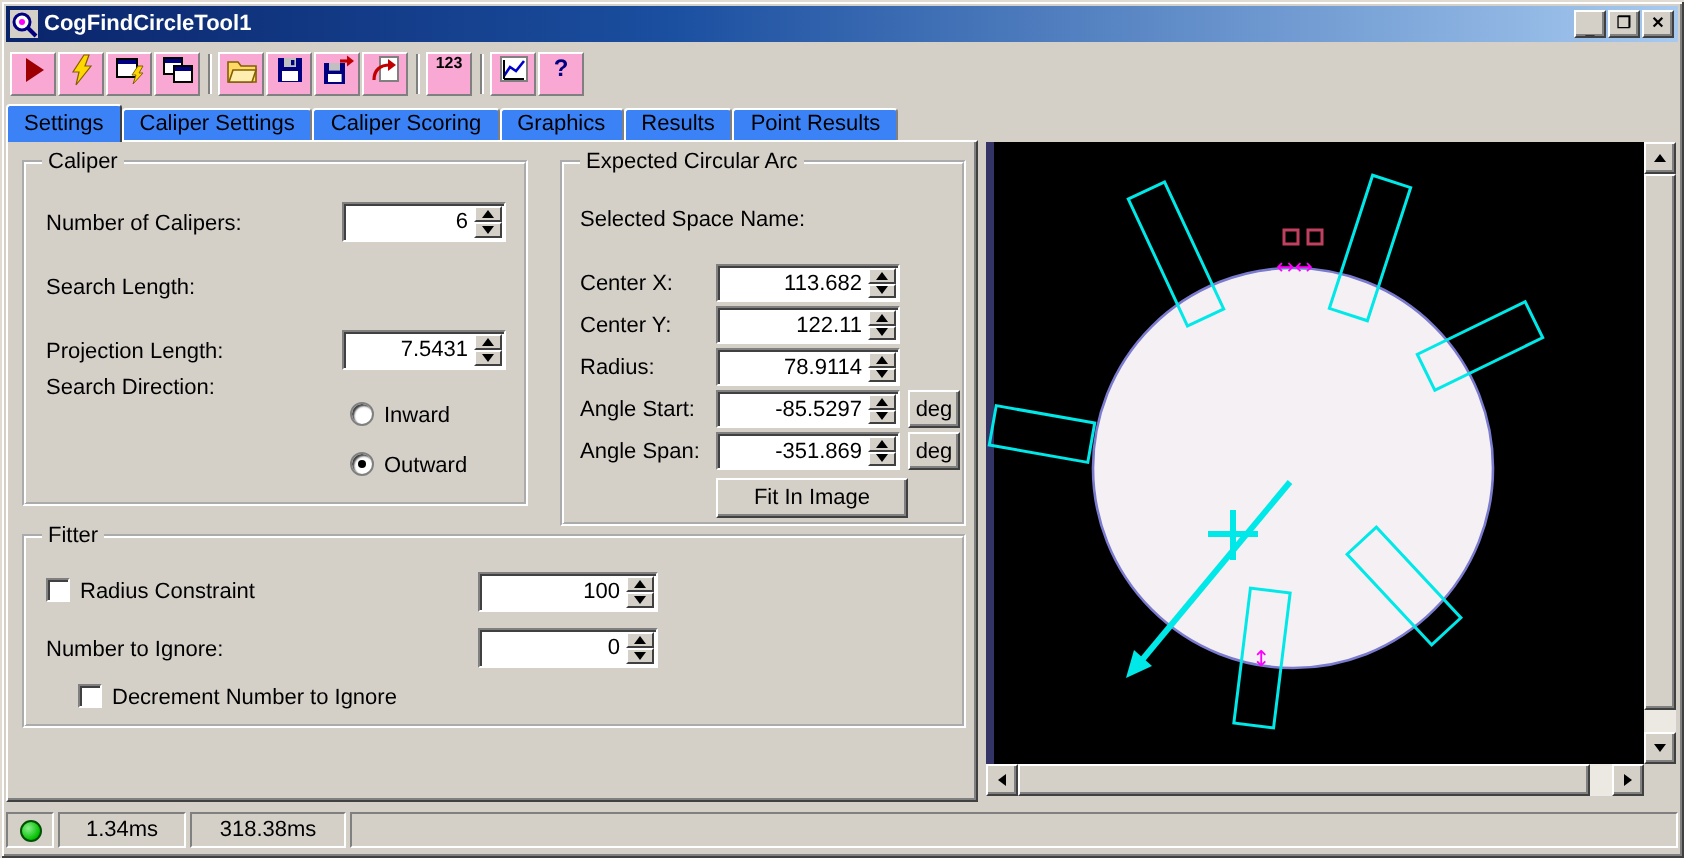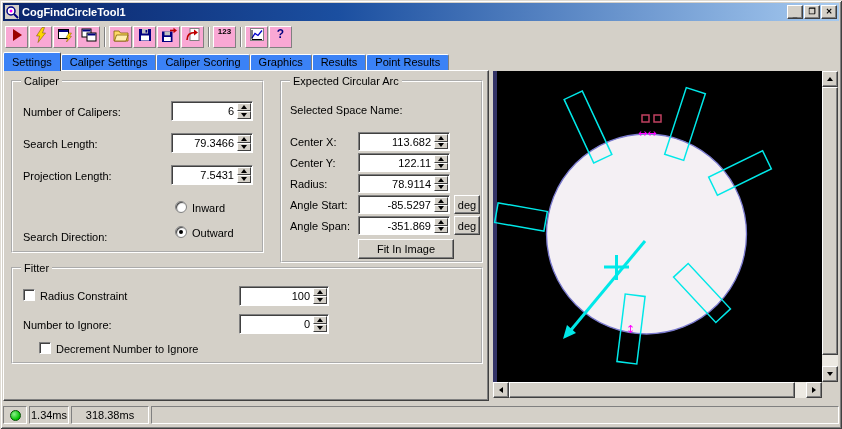--- a/index.html
+++ b/index.html
@@ -211,46 +211,35 @@
           <div class="spinbtn">
               <span class="arr-up"></span>
             </div>
           <div class="spinbtn">
               <span class="arr-down"></span>
             </div>
         </div>
       </div>
 
       <span class="lbl" style="left:10px; top:56px;">Search Length:</span>
-      <div class="sunken" style="left:158px; top:51px; width:82px; height:20px;">
-        <input class="numtext" value="79.3466" style="">
-        <div class="spin">
-          <div class="spinbtn">
-              <span class="arr-up"></span>
-            </div>
-          <div class="spinbtn">
-              <span class="arr-down"></span>
-            </div>
-        </div>
-      </div>
 
       <span class="lbl" style="left:10px; top:88px;">Projection Length:</span>
       <div class="sunken" style="left:158px; top:83px; width:82px; height:20px;">
         <input class="numtext" value="7.5431" style="">
         <div class="spin">
           <div class="spinbtn">
               <span class="arr-up"></span>
             </div>
           <div class="spinbtn">
               <span class="arr-down"></span>
             </div>
         </div>
       </div>
 
-      <span class="lbl" style="left:10px; top:106px;margin-top:43px;">Search Direction:</span>
+      <span class="lbl" style="left:10px; top:106px;">Search Direction:</span>
       <span class="radio" style="left:162px; top:119px;"></span>
       <span class="lbl" style="left:179px; top:120px;">Inward</span>
       <span class="radio checked" style="left:162px; top:144px;"></span>
       <span class="lbl" style="left:179px; top:145px;">Outward</span>
     </div>
 
     <div class="group" style="left:276px; top:9px; width:203px; height:183px;">
       <span class="gtitle">Expected Circular Arc</span>
 
       <span class="lbl" style="left:8px; top:10px;margin-top:12px;">Selected Space Name:</span>
@@ -419,18 +408,18 @@
           <span class="arr-right"></span>
         </div>
     </div>
     <div class="scorner"></div>
   </div>
 
   <div class="statusbar">
     <div class="spanel" style="width:24px;">
       <span class="greendot"></span>
     </div>
-    <div class="spanel" style="width:40px;">1.34ms</div>
+    <div class="spanel" style="width:64px;">1.34ms</div>
     <div class="spanel" style="width:78px;">318.38ms</div>
     <div class="spanel" style="flex:1;"></div>
   </div>
 
 </div>
 
 </body></html>

